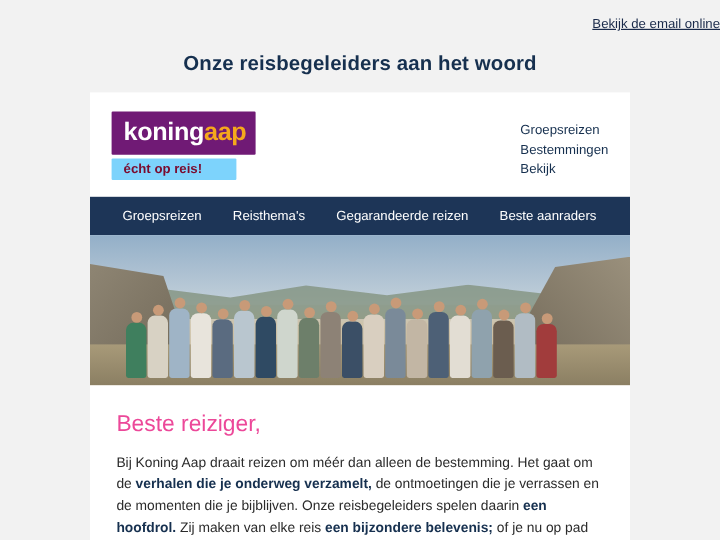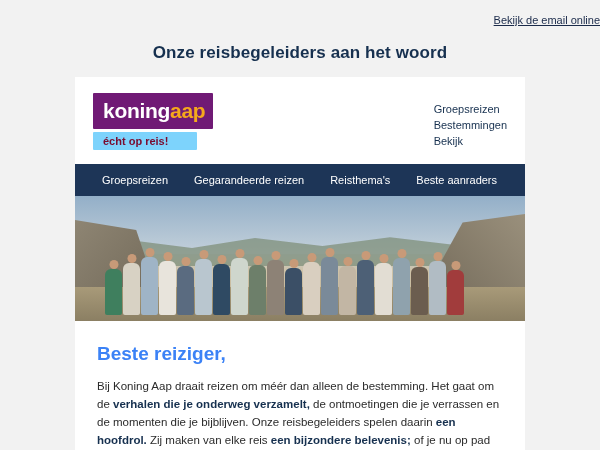--- a/index.html
+++ b/index.html
@@ -159,22 +159,22 @@
     top: -9px;
     left: 50%;
     transform: translateX(-50%);
     width: 9px;
     height: 9px;
     border-radius: 50%;
     background: #c89a78;
   }
   .greeting {
     font-size: 19px;
-    font-weight: bold;
-    color: #3b82f6;
+    font-weight: normal;
+    color: #ec4899;
     padding: 22px 22px 2px 22px;
   }
   .bodytext {
     padding: 10px 22px 0 22px;
     font-size: 11.5px;
     line-height: 18px;
     color: #2b2b2b;
   }
   .bodytext b {
     color: #16304f;
@@ -200,22 +200,22 @@
       </div>
       <div class="headlinks">
         <a href="#">Groepsreizen</a>
         <a href="#">Bestemmingen</a>
         <a href="#">Bekijk</a>
       </div>
     </div>
 
     <div class="navbar">
       <a href="#">Groepsreizen</a>
+      <a href="#">Reisthema's</a>
       <a href="#">Gegarandeerde reizen</a>
-      <a href="#">Reisthema's</a>
       <a href="#">Beste aanraders</a>
     </div>
 
     <div class="hero">
       <div class="sky"></div>
       <div class="ridge"></div>
       <div class="rock-left"></div>
       <div class="rock-right"></div>
       <div class="ground"></div>
       <div class="crowd">

